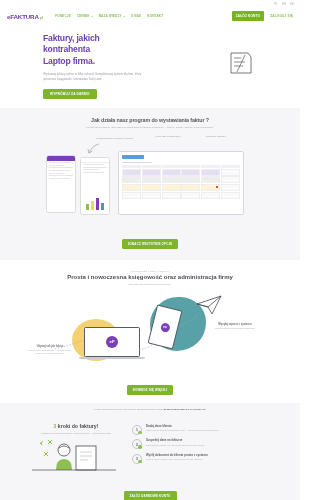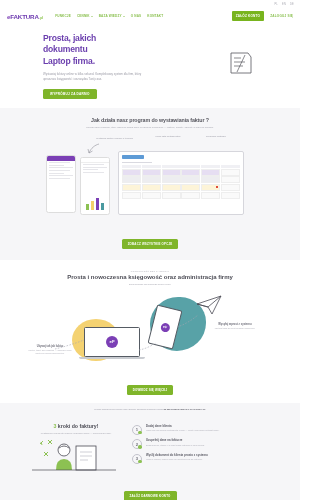--- a/index.html
+++ b/index.html
@@ -209,22 +209,22 @@
       <span class="nav-link">
         <span>KONTAKT</span>
       </span>
     </div>
     <span class="btn-nav-solid">ZAŁÓŻ KONTO</span>
     <span class="btn-nav-ghost">ZALOGUJ SIĘ</span>
   </div>
 
   <div class="hero">
     <h1>
-      <span>Prosta, jakich</span><br>
-      <span>dokumentu</span><br>
+      <span>Faktury, jakich</span><br>
+      <span>kontrahenta</span><br>
       <span>Laptop firma.</span>
     </h1>
     <p>Wystawiaj faktury online w kilka sekund. Kompleksowy system dla firm, który upraszcza księgowość i oszczędza Twój czas.</p>
     <span class="btn-hero">WYPRÓBUJ ZA DARMO</span>
     <svg class="hero-art" width="26" height="26" viewBox="0 0 26 26">
       <path d="M3 3 L20 3 L23 7 L23 23 L3 23 Z" fill="none" stroke="#3a3a42" stroke-width=".8"></path>
       <path d="M6 8 L13 8 M6 12 L17 12 M6 16 L15 16" stroke="#3a3a42" stroke-width=".7"></path>
       <path d="M9 22 L17 5" stroke="#3a3a42" stroke-width=".7"></path>
     </svg>
   </div>

